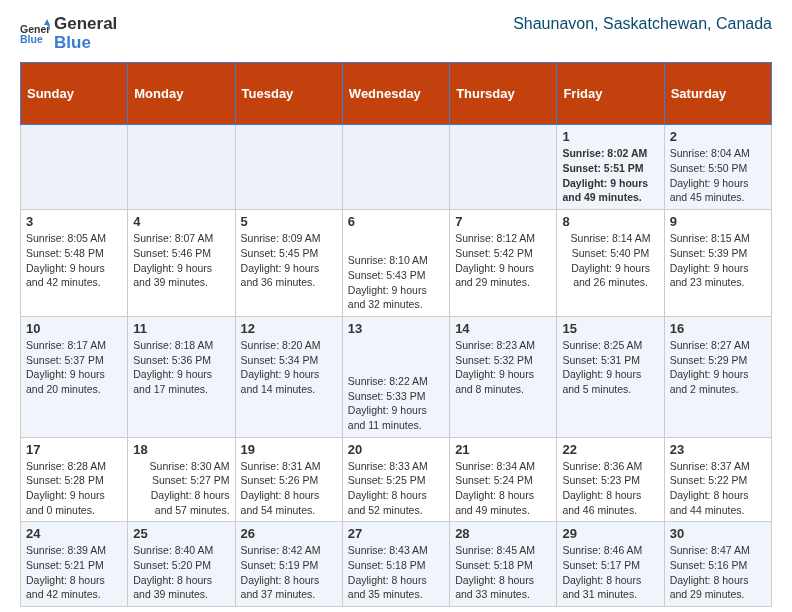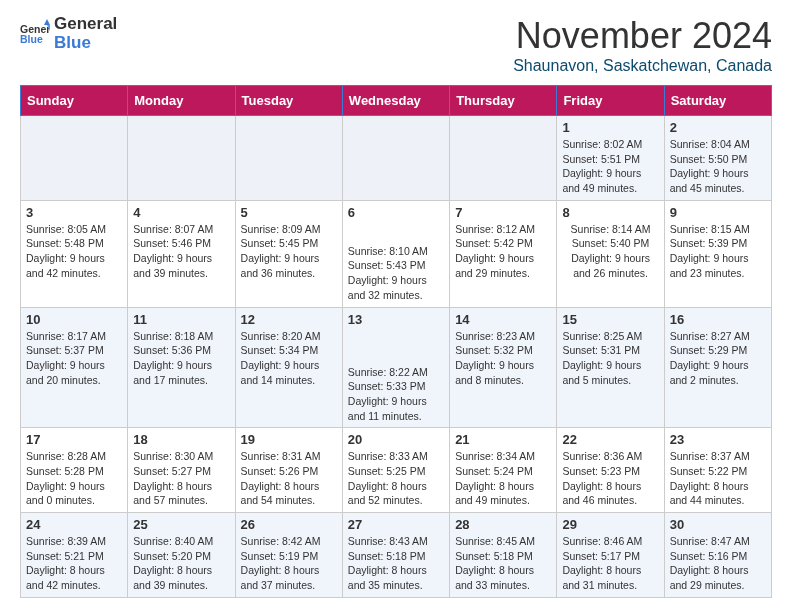--- a/index.html
+++ b/index.html
@@ -5,21 +5,21 @@
     * { box-sizing: border-box; margin: 0; padding: 0; }
     body { font-family: Arial, sans-serif; background: #fff; width: 792px; min-height: 612px; }
     .container { padding: 15px 20px; }
     .header { display: flex; align-items: flex-start; justify-content: space-between; margin-bottom: 10px; }
     .logo { display: flex; align-items: center; }
     .logo-icon { width: 30px; height: 30px; margin-right: 4px; }
     .title-section { text-align: right; }
     .month-title { font-size: 36px; font-weight: normal; color: #333; }
     .location { font-size: 16px; color: #0c4a6e; }
     .calendar { width: 100%; border-collapse: collapse; }
-    .calendar th { background: #be185d; color: #fff; text-align: left; padding: 7px 6px; font-size: 13px; font-weight: bold; border: 1px solid #3a7bd5; }
+    .calendar th { background: #c2410c; color: #fff; text-align: left; padding: 23px 6px; font-size: 13px; font-weight: bold; border: 1px solid #3a7bd5; }
     .calendar td { border: 1px solid #ccc; vertical-align: top; padding: 4px 5px; font-size: 11px; color: #333; width: 14.28%; min-height: 80px; height: 80px; }
     .day-num { font-size: 13px; font-weight: bold; margin-bottom: 2px; }
     .day-info { font-size: 10.5px; line-height: 1.4; }
     .empty { background: #f9f9f9; }
     .alt-row td { background: #f0f4fb; }
     .alt-row td.empty { background: #eef2f8; }
   </style>
 </head>
 <body>
 
@@ -31,21 +31,20 @@
         <text x="0" y="32" font-size="14" font-weight="bold" fill="#3a7bd5">Blue</text>
         <polygon points="32,8 40,8 36,0" fill="#3a7bd5"></polygon>
         <polygon points="36,8 40,16 40,8" fill="#5a9be5"></polygon>
       </svg>
       <div style="display:flex;flex-direction:column;line-height:1.1;">
         <span style="font-size:17px;font-weight:bold;color:#333;">General</span>
         <span style="font-size:17px;font-weight:bold;color:#3a7bd5;">Blue</span>
       </div>
     </div>
     <div class="title-section">
-      <div class="month-title">November 2024</div>
       <div class="location">Shaunavon, Saskatchewan, Canada</div>
     </div>
   </div>
 
   <table class="calendar">
     <thead>
       <tr>
         <th>Sunday</th>
         <th>Monday</th>
         <th>Tuesday</th>
@@ -57,21 +56,21 @@
     </thead>
     <tbody id="calendar-body">
     <tr class="alt-row">
           <td class="empty"></td>
           <td class="empty"></td>
           <td class="empty"></td>
           <td class="empty"></td>
           <td class="empty"></td>
           <td>
             <div class="day-num">1</div>
-            <div class="day-info" style="white-space: pre-line;">Sunrise: 8:02 AM
+            <div class="day-info" style="white-space: pre-line; font-weight: bold;">Sunrise: 8:02 AM
 Sunset: 5:51 PM
 Daylight: 9 hours and 49 minutes.</div>
           </td>
           <td>
             <div class="day-num">2</div>
             <div class="day-info" style="white-space: pre-line;">Sunrise: 8:04 AM
 Sunset: 5:50 PM
 Daylight: 9 hours and 45 minutes.</div>
           </td>
         </tr>
@@ -165,21 +164,21 @@
         </tr>
         <tr>
           <td>
             <div class="day-num">17</div>
             <div class="day-info" style="white-space: pre-line;">Sunrise: 8:28 AM
 Sunset: 5:28 PM
 Daylight: 9 hours and 0 minutes.</div>
           </td>
           <td>
             <div class="day-num">18</div>
-            <div class="day-info" style="white-space: pre-line;">Sunrise: 8:30 AM
+            <div class="day-info" style="white-space: pre-line; text-align: right;">Sunrise: 8:30 AM
 Sunset: 5:27 PM
 Daylight: 8 hours and 57 minutes.</div>
           </td>
           <td>
             <div class="day-num">19</div>
             <div class="day-info" style="white-space: pre-line;">Sunrise: 8:31 AM
 Sunset: 5:26 PM
 Daylight: 8 hours and 54 minutes.</div>
           </td>
           <td>

